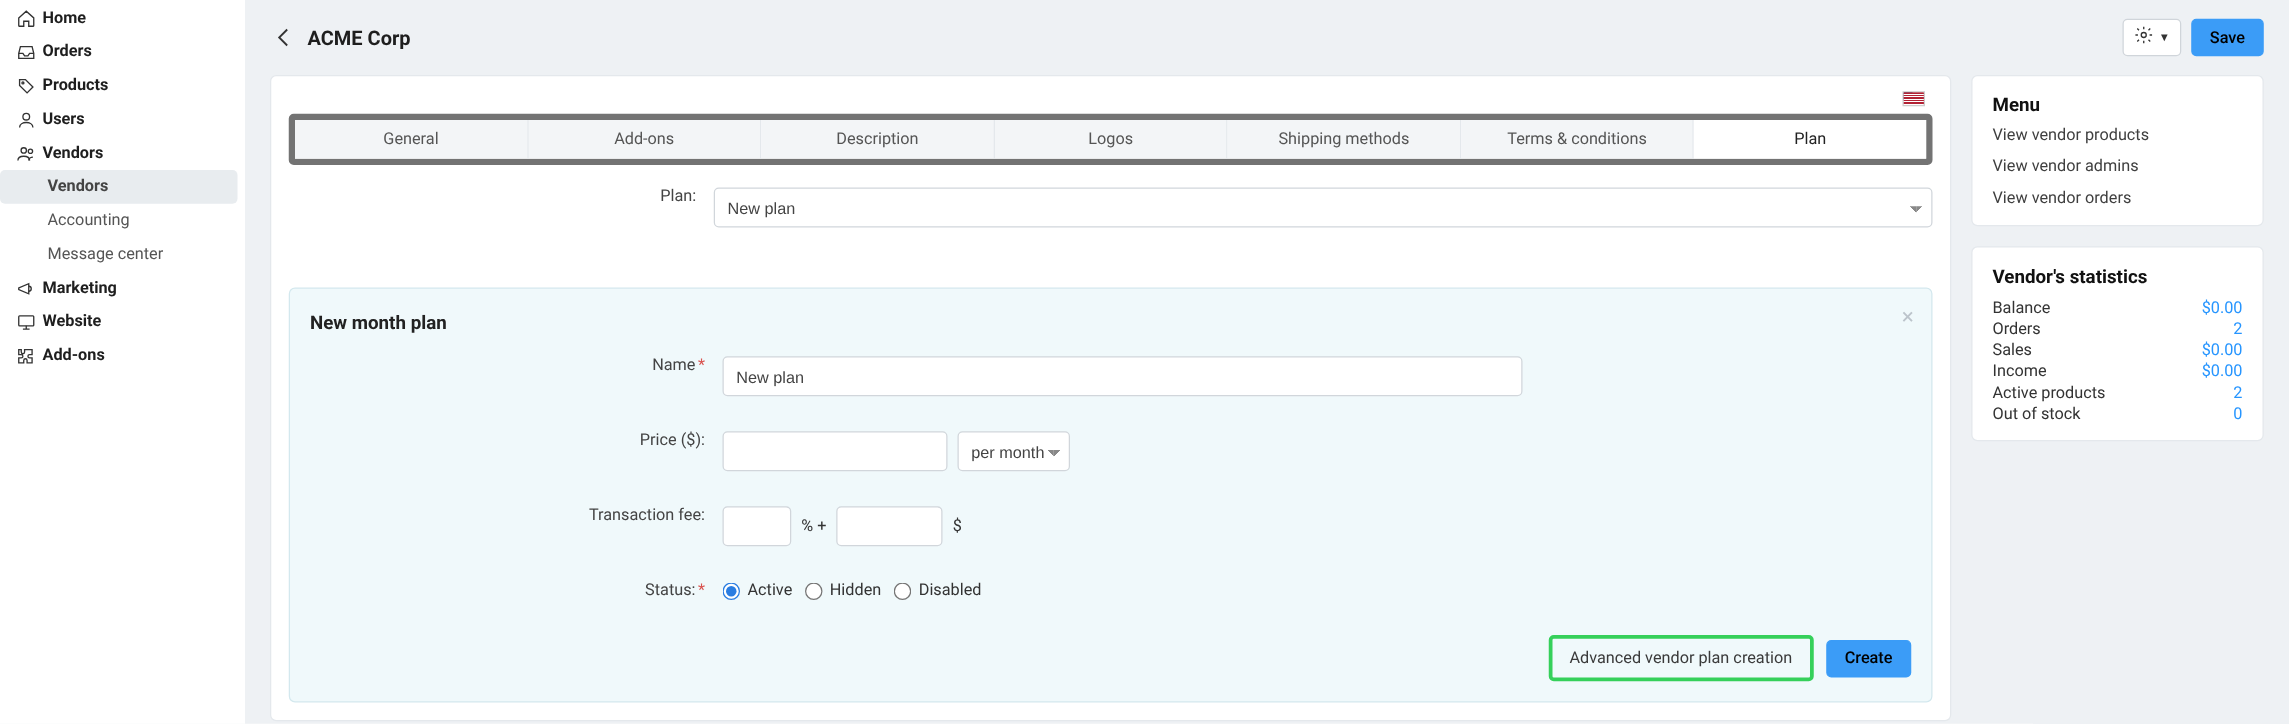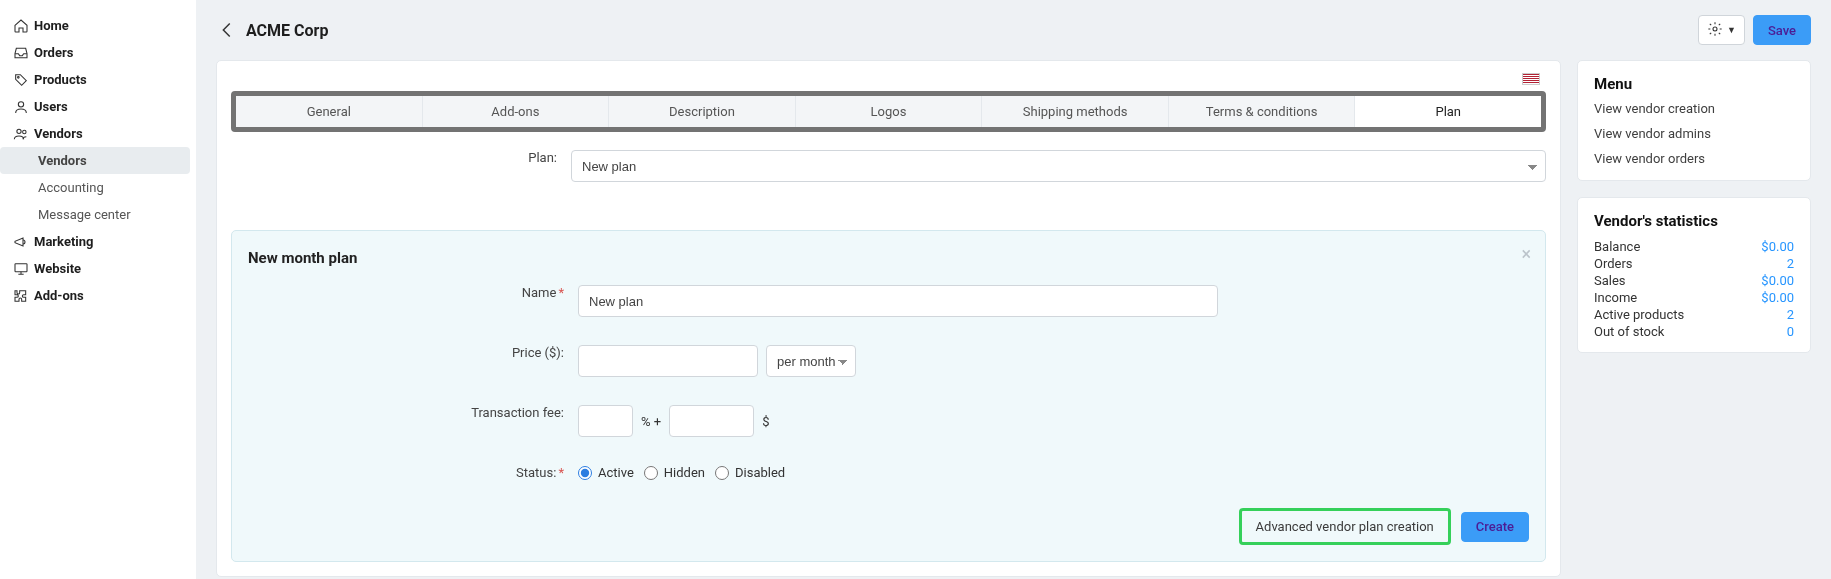--- a/index.html
+++ b/index.html
@@ -1,39 +1,39 @@
 <!DOCTYPE html>
 <html><head>
 <meta charset="utf-8">
 <style>
   * { box-sizing: border-box; margin: 0; padding: 0; }
   body { font-family: -apple-system, BlinkMacSystemFont, "Segoe UI", Roboto, Helvetica, Arial, sans-serif; background: #eef1f4; color: #333; font-size: 13px; width: 1831px; height: 579px; overflow: hidden; }
   a { text-decoration: none; color: inherit; }
 
   
-  .sidebar { position: absolute; left: 0; top: 0; width: 196px; height: 579px; background: #fff; padding-top: 12px; }
+  .sidebar { position: absolute; left: 0; top: 0; width: 196px; height: 579px; background: #fff; padding-top: 1px; }
   .nav-item { display: flex; align-items: center; height: 27px; padding-left: 8px; cursor: pointer; }
   .nav-item .icon { width: 26px; display:flex; align-items:center; justify-content:center; }
   .nav-item .label { font-weight: 700; color: #1e1e1e; font-size: 13px; }
   .sub-item { height: 27px; display:flex; align-items:center; padding-left: 38px; color:#444; cursor:pointer; border-radius:4px; margin:0 6px 0 0;}
   .sub-item.active { background:#e8ecef; font-weight:700;}
   .sub-item:not(.active){ font-weight:400; color:#555;}
   svg.icn { width:16px; height:16px; stroke:#333; fill:none; stroke-width:1.6; }
 
   
   .main { position:absolute; left:196px; top:0; right:0; height:579px; padding: 0 20px 0 20px; }
 
   
   .pagehead { display:flex; align-items:center; height:60px; }
   .backarrow { width:22px; height:22px; margin-right:8px; cursor:pointer; }
   .pagetitle { font-size:16px; font-weight:700; color:#1e1e1e; }
   .pagehead-right { margin-left:auto; display:flex; align-items:center; gap:8px; }
   .btn { display:inline-flex; align-items:center; justify-content:center; height:30px; padding:0 14px; border-radius:4px; font-size:13px; cursor:pointer; }
   .btn-white { background:#fff; border:1px solid #d0d5da; color:#333;}
-  .btn-blue { background:#3b9cf7; color:#4c1d95; border:1px solid #3b9cf7; font-weight:500;}
+  .btn-blue { background:#3b9cf7; color:#000000; border:1px solid #3b9cf7; font-weight:500;}
   .gear-btn { padding:0 8px; gap:4px;}
   .caret { font-size:9px; }
 
   
   .cols { display:flex; gap:16px; }
   .leftcol { flex:1; }
   .rightcol { width:234px; display:flex; flex-direction:column; gap:16px; }
 
   .card { background:#fff; border-radius:5px; border:1px solid #e4e8ec; }
 
@@ -268,21 +268,21 @@
             <span class="btn btn-blue">Create</span>
           </div>
         </div>
       </div>
     </div>
 
     <div class="rightcol">
       <div class="card">
         <div class="rcard-title">Menu</div>
         <div class="rlist">
-          <span class="rlink">View vendor creation</span>
+          <span class="rlink">View vendor products</span>
           <span class="rlink">View vendor admins</span>
           <span class="rlink">View vendor orders</span>
         </div>
       </div>
 
       <div class="card">
         <div class="rcard-title">Vendor's statistics</div>
         <div class="stat-row">
             <span>Balance</span>
             <span class="val">$0.00</span>

